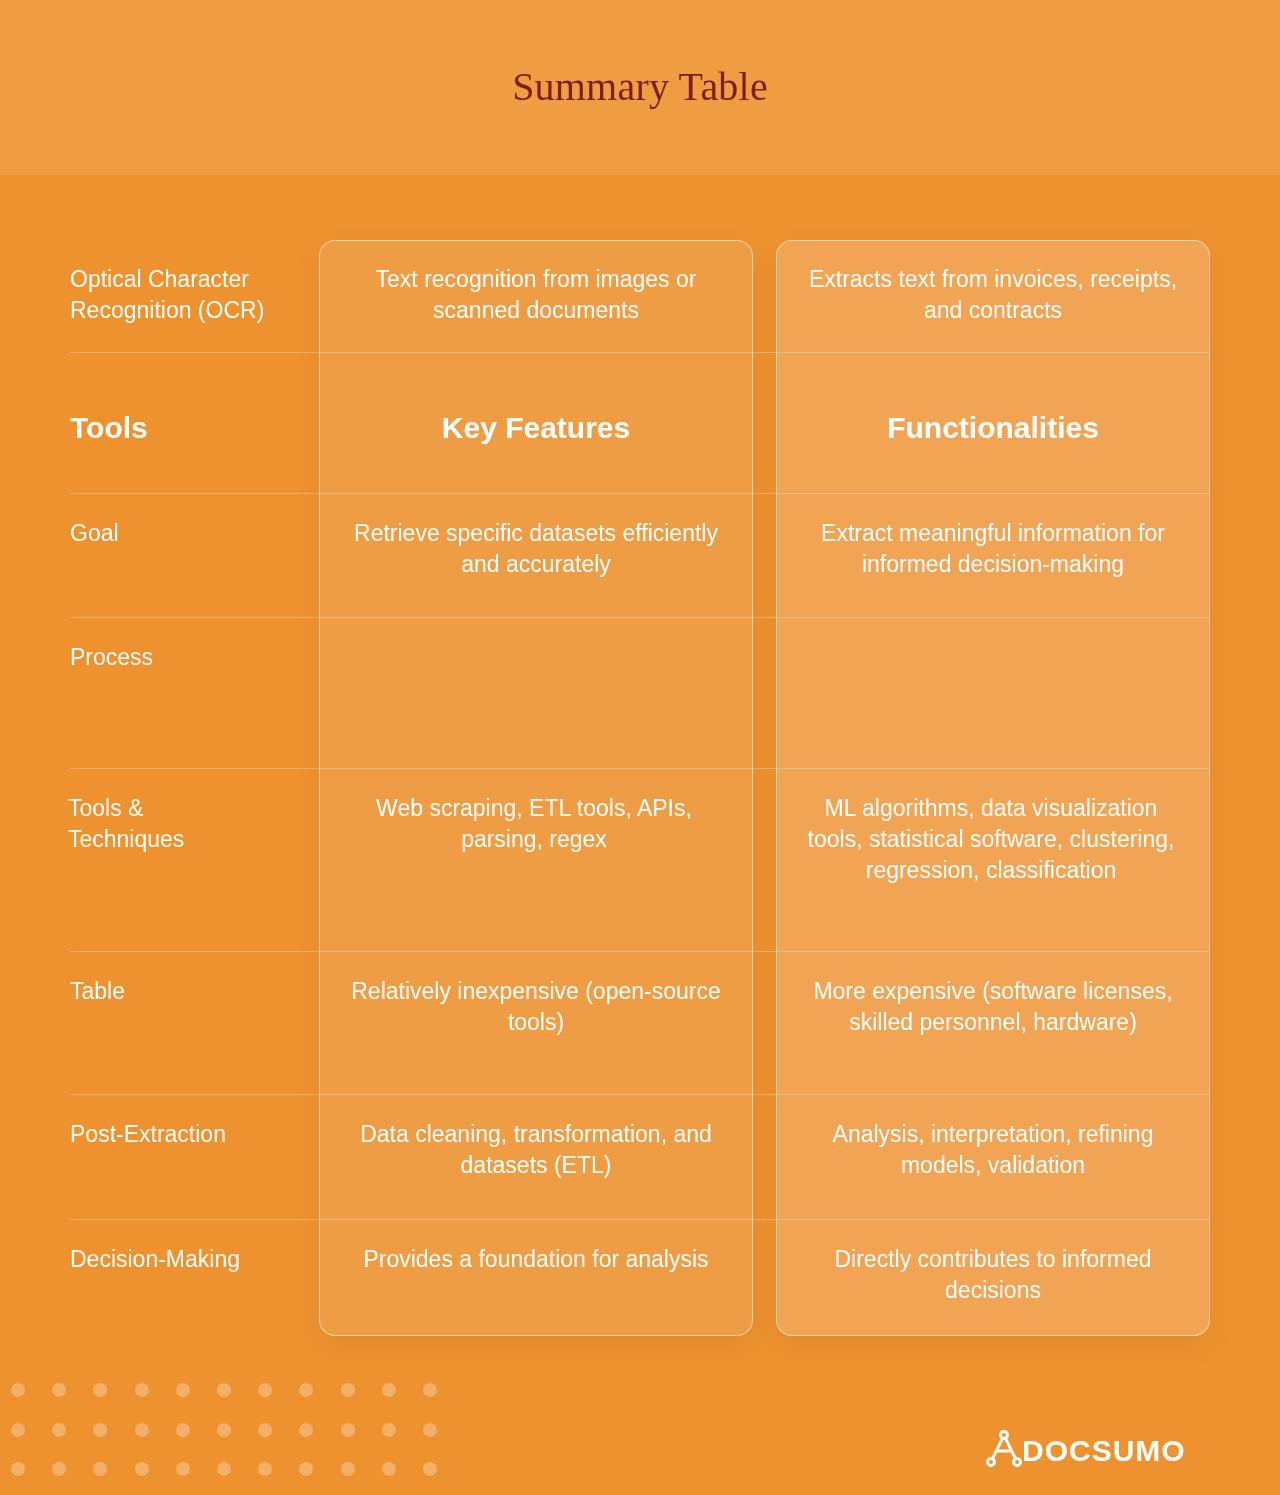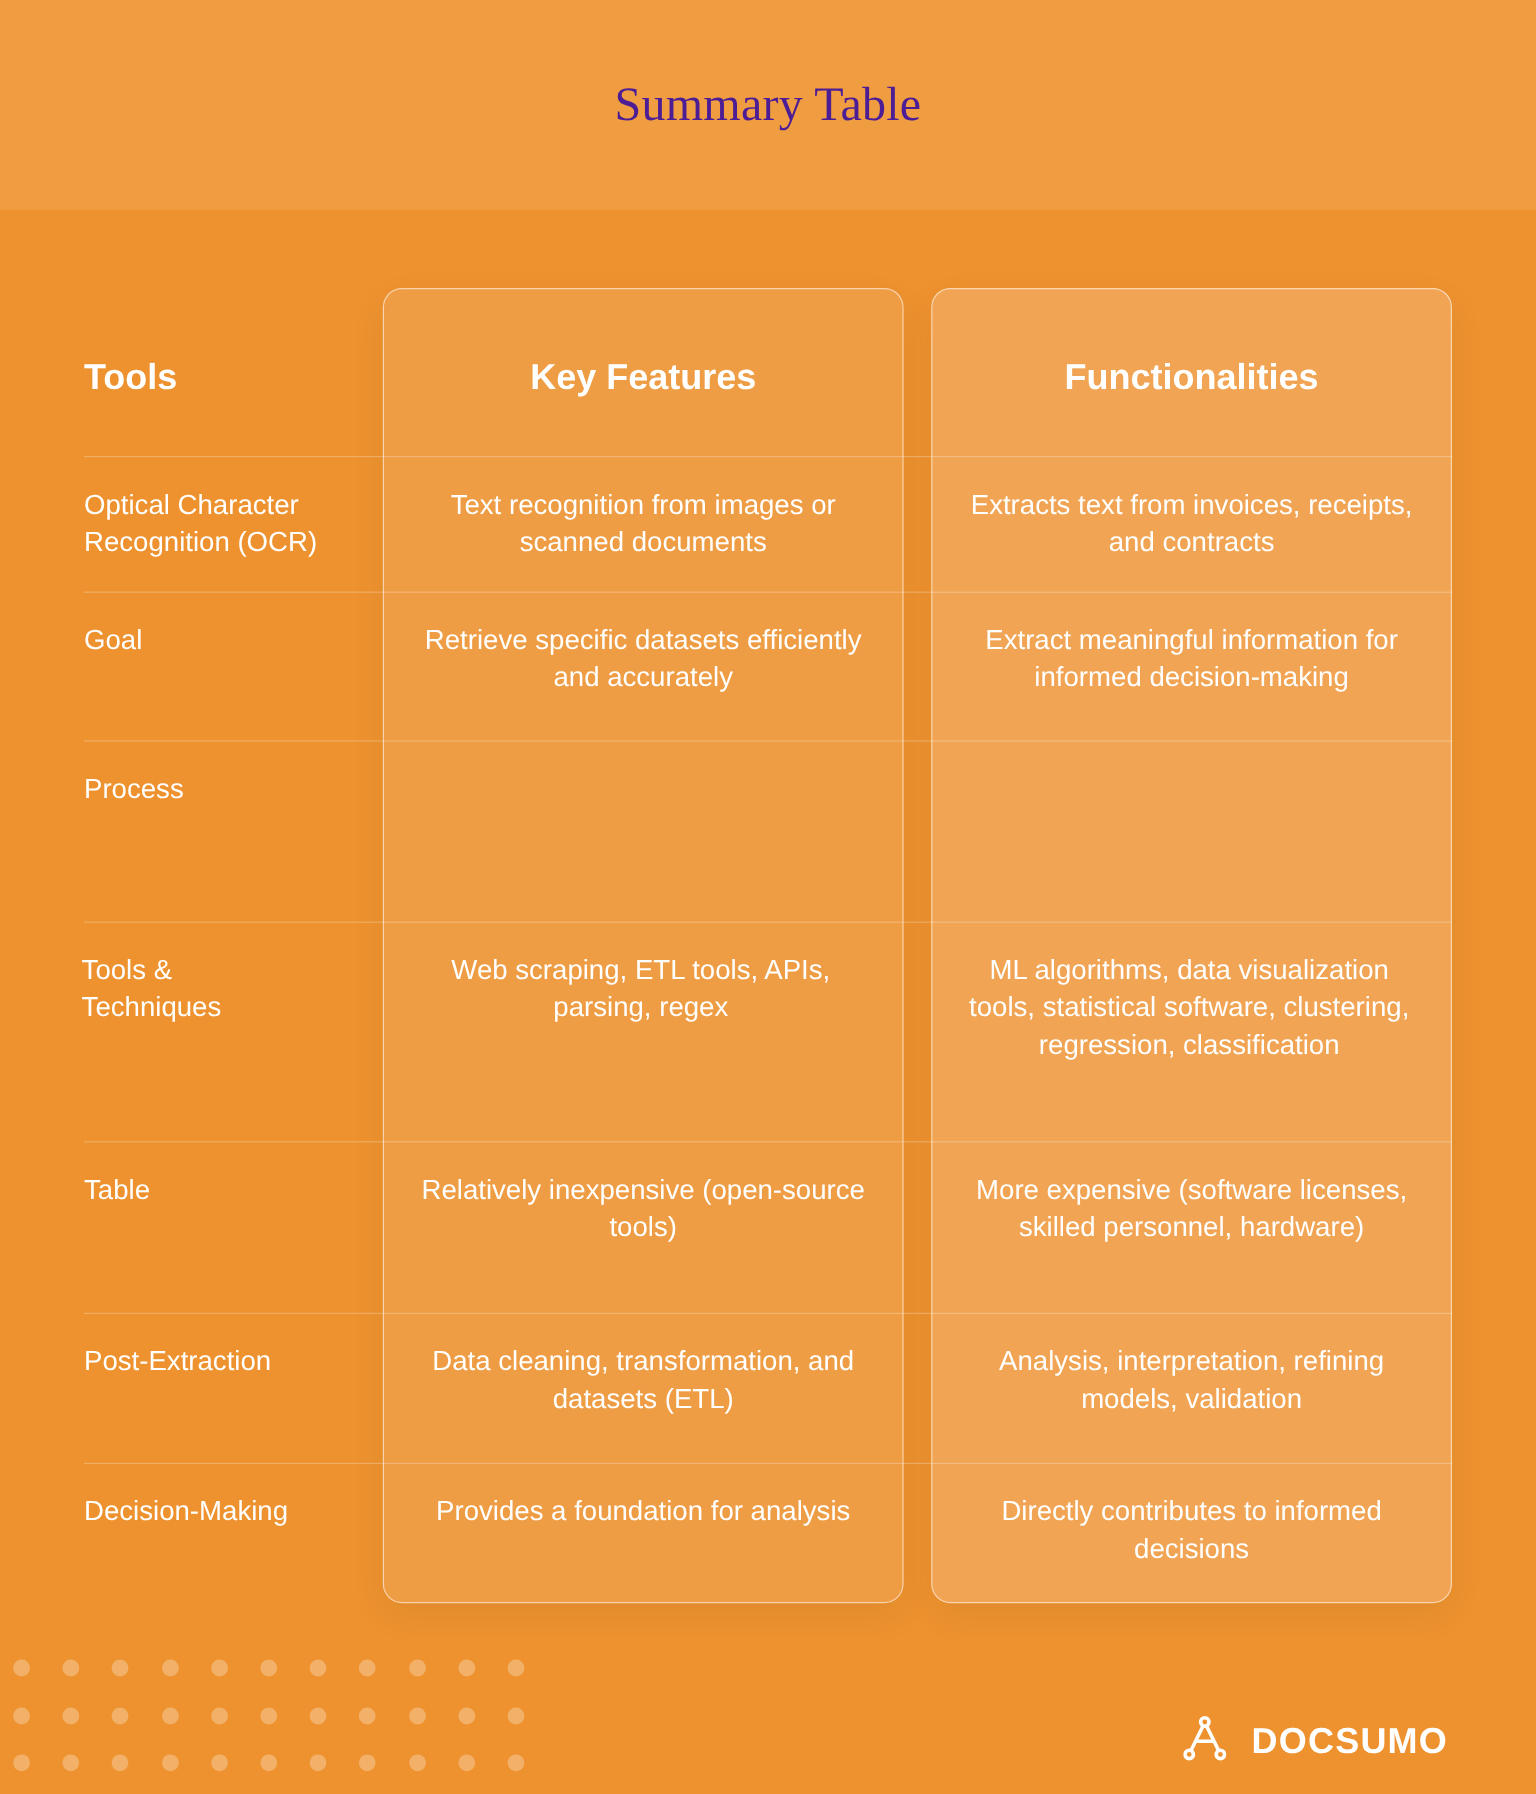--- a/index.html
+++ b/index.html
@@ -11,21 +11,21 @@
     position: relative;
     overflow: hidden;
   }
   .header {
     position: absolute; left: 0; top: 0; width: 1280px; height: 175px;
     background: #f09d41;
     display: flex; align-items: center; justify-content: center;
   }
   .header h1 {
     font-family: "Liberation Serif", "DejaVu Serif", serif;
-    font-weight: 400; font-size: 40px; color: #4c1d95; letter-spacing: 0.2px;
+    font-weight: 400; font-size: 40px; color: #7f1d1d; letter-spacing: 0.2px;
     margin-top: -2px;
   }
   .col-panel {
     position: absolute; top: 240px; height: 1096px;
     border: 1px solid rgba(255,255,255,0.55);
     border-radius: 16px;
     background: rgba(255,255,255,0.10);
     box-shadow: 0 10px 30px rgba(0,0,0,0.06);
   }
   .col-panel.kf { left: 319px; width: 434px; }
@@ -45,48 +45,48 @@
   .c3 { width: 434px; text-align: center; padding: 0 24px; }
   .head-row { height: 141px; align-items: center; }
   .head-row .cell { font-weight: 700; font-size: 30px; line-height: 36px; padding-top: 8px; }
   .body-row .cell { padding-top: 24px; }
   .dots {
     position: absolute; left: 11px; top: 1383px;
     display: grid; grid-template-columns: repeat(11, 14px); column-gap: 27.2px; row-gap: 25.5px;
   }
   .dot { width: 14px; height: 14px; border-radius: 50%; background: rgba(255,255,255,0.28); }
   .logo {
-    position: absolute; left: 986px; top: 1430px; display: flex; align-items: center; gap: 21px;
+    position: absolute; left: 986px; top: 1430px; display: flex; align-items: center; gap: 0;
   }
   .logo-text { font-weight: 700; font-size: 30px; letter-spacing: 1px; color: #fff; }
 </style>
 </head>
 <body>
 
 <div class="header">
   <h1>Summary Table</h1>
 </div>
 
 <div class="col-panel kf"></div>
 <div class="col-panel fn"></div>
 
 <div class="table">
+  <div class="row body-row" style="height:113px">
+    <div class="cell c1">Optical Character Recognition (OCR)</div>
+    <div class="cell c2">Text recognition from images or scanned documents</div>
+    <div class="gap"></div>
+    <div class="cell c3">Extracts text from invoices, receipts, and contracts</div>
+    <div class="divider"></div>
+  </div>
+
   <div class="row head-row">
     <div class="cell c1">Tools</div>
     <div class="cell c2" style="margin-left:0">Key Features</div>
     <div class="gap"></div>
     <div class="cell c3">Functionalities</div>
-    <div class="divider"></div>
-  </div>
-
-  <div class="row body-row" style="height:113px">
-    <div class="cell c1">Optical Character Recognition (OCR)</div>
-    <div class="cell c2">Text recognition from images or scanned documents</div>
-    <div class="gap"></div>
-    <div class="cell c3">Extracts text from invoices, receipts, and contracts</div>
     <div class="divider"></div>
   </div>
 
   <div class="row body-row" style="height:124px">
     <div class="cell c1">Goal</div>
     <div class="cell c2">Retrieve specific datasets efficiently and accurately</div>
     <div class="gap"></div>
     <div class="cell c3">Extract meaningful information for informed decision-making</div>
     <div class="divider"></div>
   </div>

